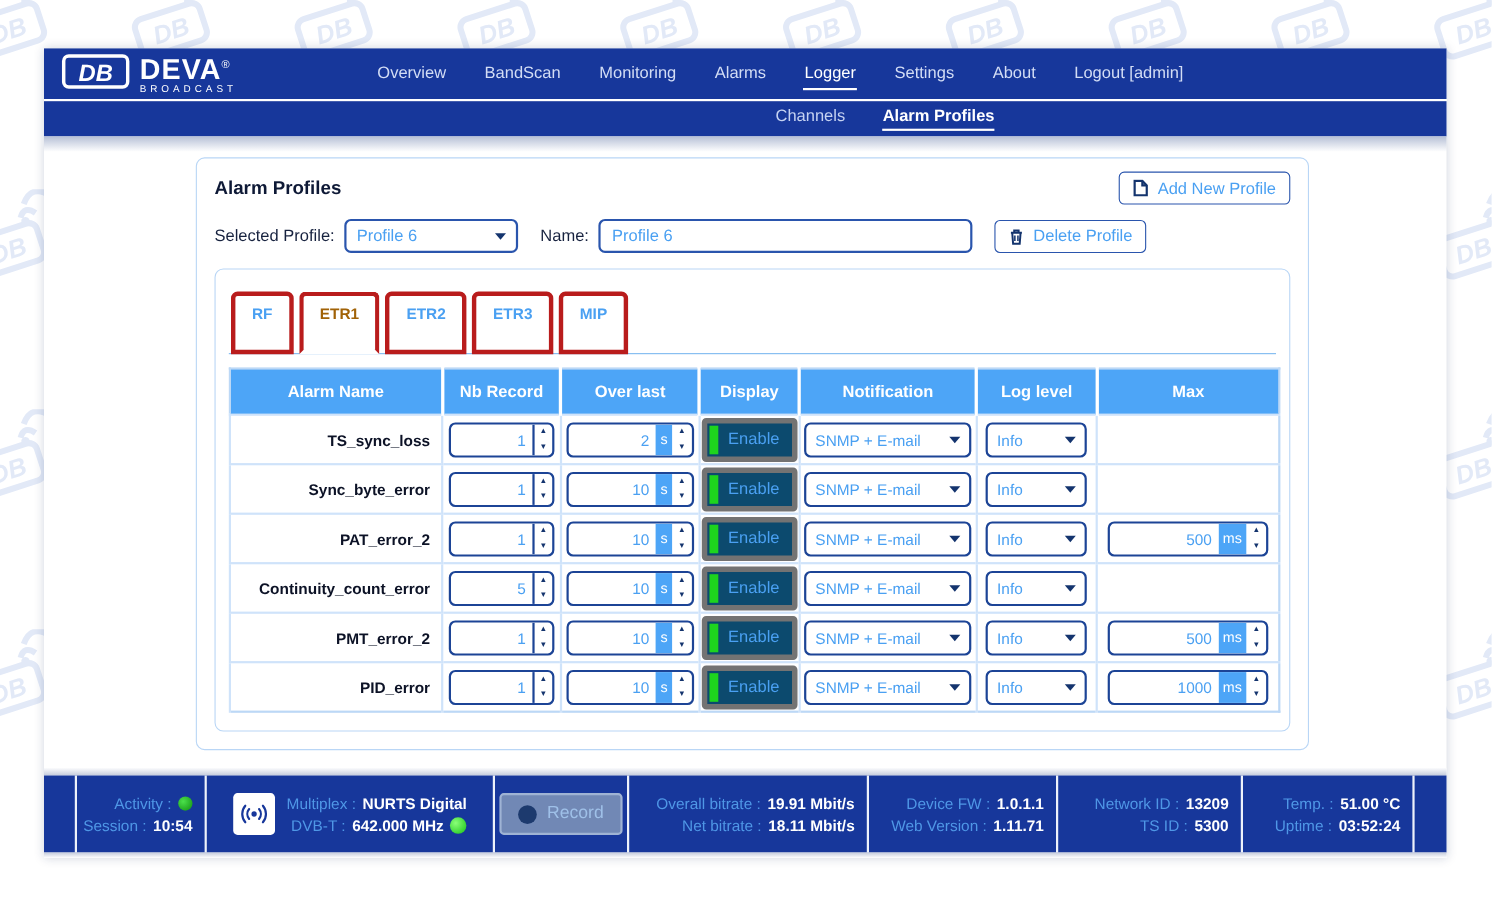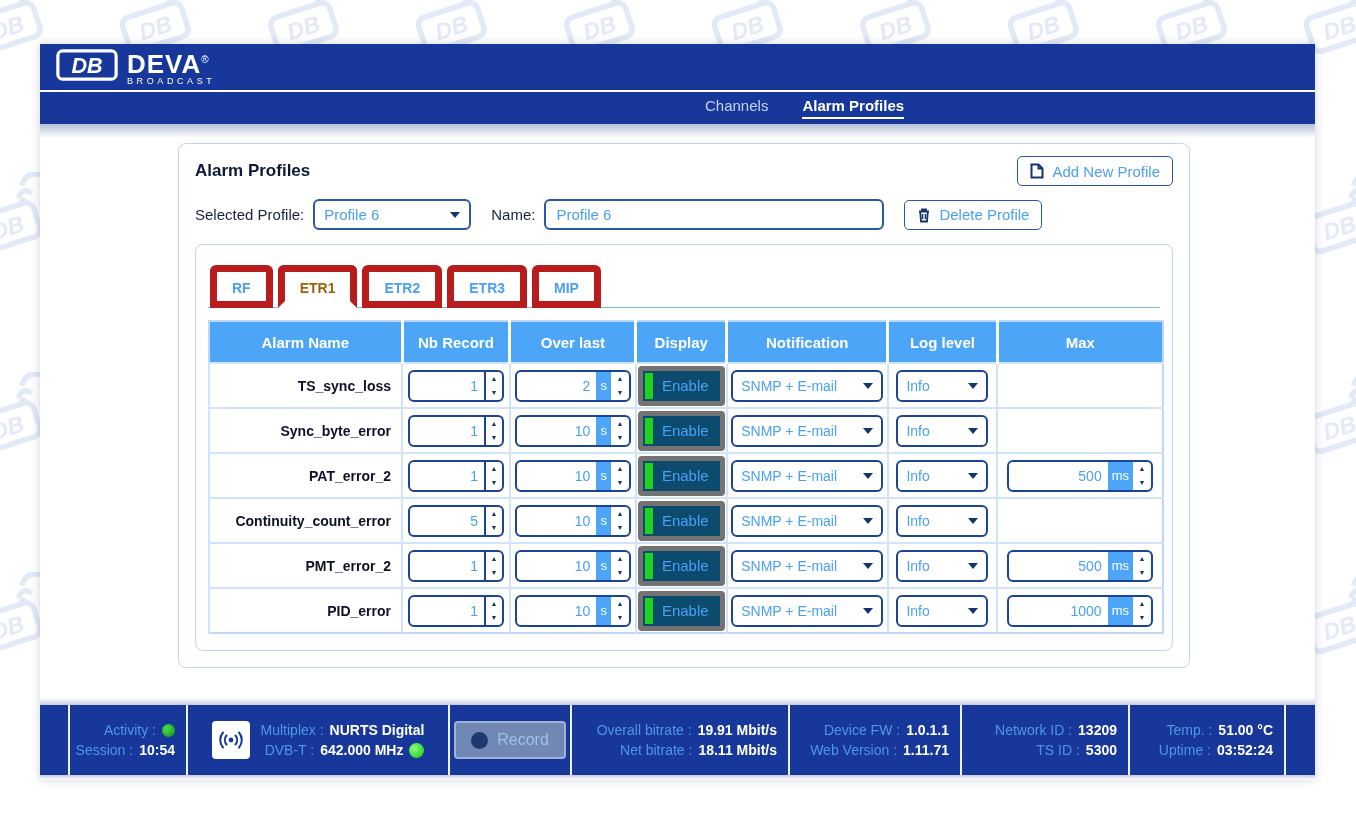--- a/index.html
+++ b/index.html
@@ -52,22 +52,22 @@
     display:flex; align-items:center; justify-content:space-between; padding:0 9px;
     color:var(--accent); font-size:15px; cursor:pointer; background:#fff; }
   .caret { width:0; height:0; border-left:5px solid transparent; border-right:5px solid transparent;
     border-top:6px solid #14346e; }
   .name-input { width:340px; height:31px; border:2px solid #2a55ad; border-radius:6px;
     color:var(--accent); font-size:15px; padding:0 10px; outline:none; font-family:inherit; }
   .row-gap { flex:0 0 2px; }
 
   
   .tabs { display:flex; gap:5px; margin-top:10px; border-bottom:1px solid #7db8f0; padding-left:2px; }
-  .tab { border:7px solid #b91c1c; border-radius:6px 6px 0 0; margin-bottom:-1px;
-    padding:8px 15px 5px; font-size:14px; font-weight:bold; color:var(--accent);
+  .tab { border:4px solid #b91c1c; border-radius:6px 6px 0 0; margin-bottom:-1px;
+    padding:8px 15px 25px; font-size:14px; font-weight:bold; color:var(--accent);
     background:#fff; cursor:pointer; }
   .tab.active { color:#a16207; border-bottom-color:#fff; }
 
   
   .alarm-table { margin-top:12px; width:956px; border-collapse:collapse; border:2px solid #bcd8f6; }
   .alarm-table th { background:var(--thead); color:#fff; font-size:15px; height:42px;
     border-left:3px solid #fff; font-weight:bold; }
   .alarm-table th:first-child { border-left:none; }
   .alarm-table td { border-left:2px solid #cfe3fa; border-top:2px solid #cfe3fa;
     height:45px; text-align:center; vertical-align:middle; }
@@ -493,20 +493,30 @@
       <div class="brand">
         <svg width="62" height="34" viewBox="0 0 66 34">
           <rect x="2" y="2" width="62" height="30" rx="5" fill="none" stroke="#fff" stroke-width="3.4"></rect>
           <text x="33" y="26" text-anchor="middle" font-size="23" font-weight="bold" font-style="italic" fill="#fff" font-family="Liberation Sans, sans-serif">DB</text>
         </svg>
         <div class="brand-text">
           <div class="brand-name"><span>DEVA</span><span class="reg">®</span></div>
           <div class="brand-tag">BROADCAST</div>
         </div>
       </div>
+      <nav id="nav-items">
+          <div class="nav-item">Overview</div>
+          <div class="nav-item">BandScan</div>
+          <div class="nav-item">Monitoring</div>
+          <div class="nav-item">Alarms</div>
+          <div class="nav-item active">Logger</div>
+          <div class="nav-item">Settings</div>
+          <div class="nav-item">About</div>
+          <div class="nav-item">Logout [admin]</div>
+        </nav>
     </div>
     <div class="nav-divider"></div>
     <div class="subnav" id="subnav-items">
         <div class="subnav-item">Channels</div>
         <div class="subnav-item active">Alarm Profiles</div>
       </div>
   </header>
   <div class="header-shadow"></div>
 
   <main>

